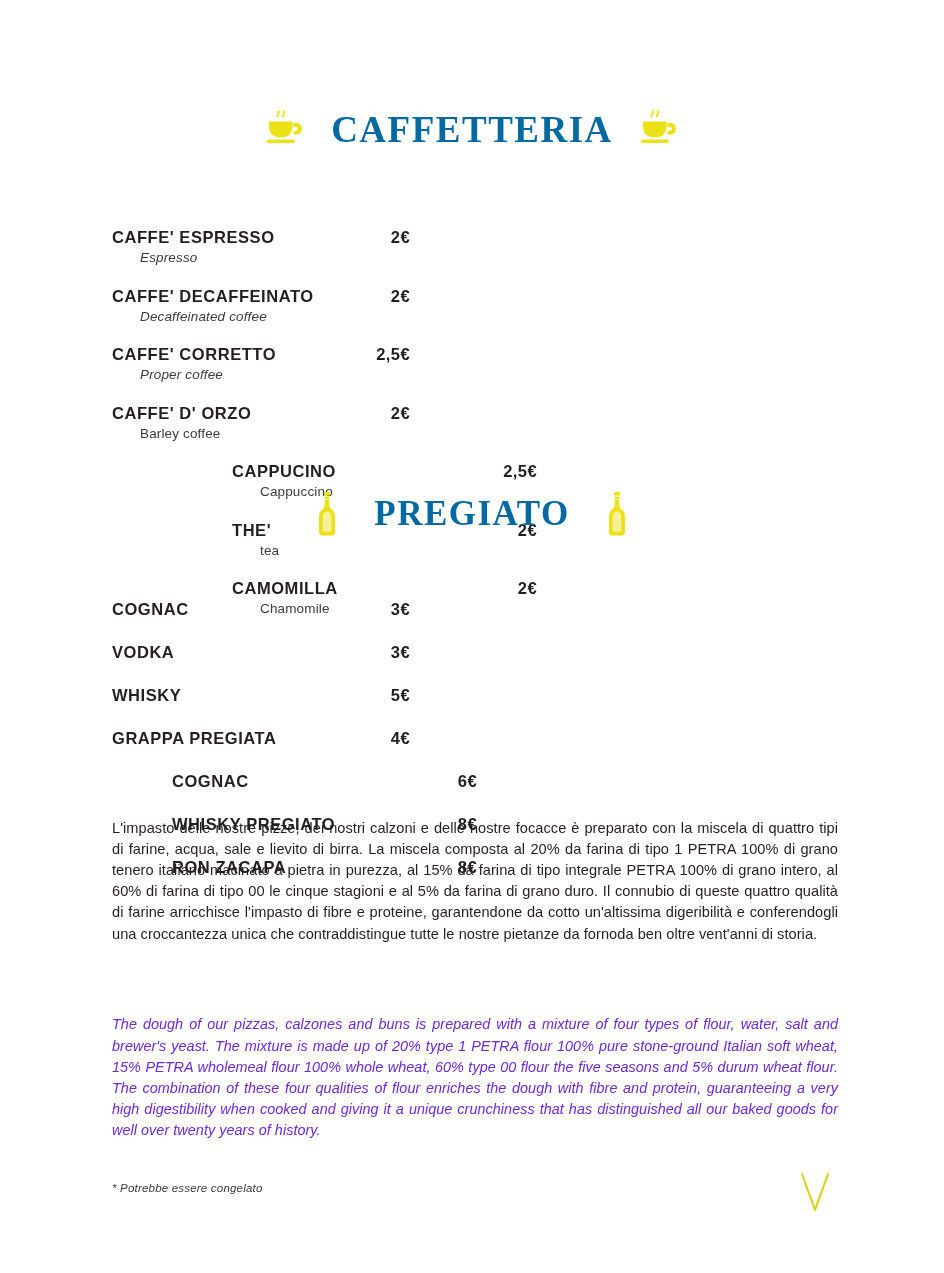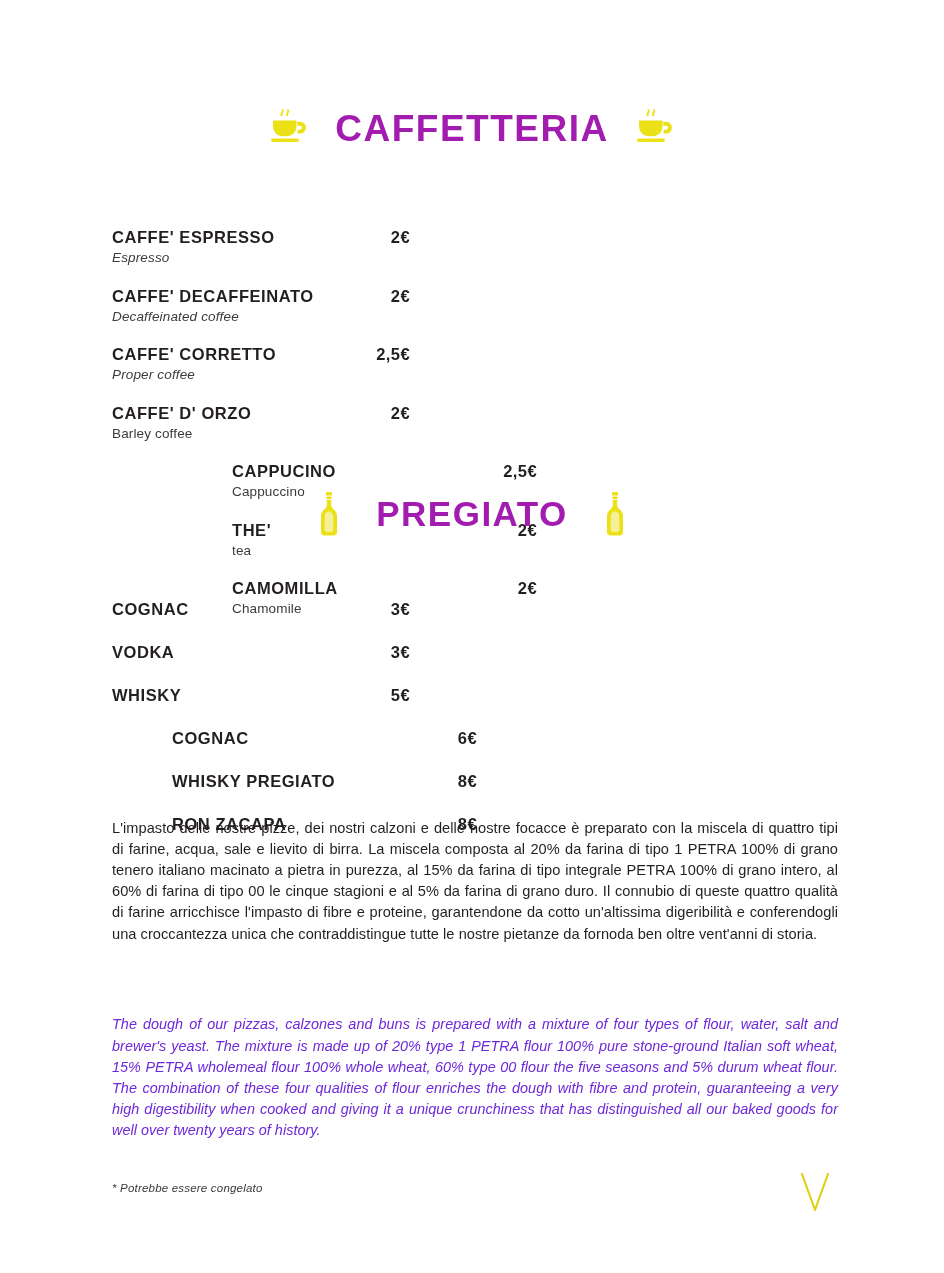--- a/index.html
+++ b/index.html
@@ -23,23 +23,23 @@
   }
 
   
   .section-head {
     display: flex;
     align-items: center;
     justify-content: center;
     gap: 26px;
   }
   .section-head .title {
-    font-family: Liberation Sans, sans-serif;
+    font-family: Liberation Serif, serif;
     font-weight: bold;
-    color: #a21caf;
+    color: #0369a1;
     letter-spacing: 1.2px;
     white-space: nowrap;
   }
   #caffetteria-head {
     position: absolute;
     left: 0;
     right: 0;
     top: 108px;
   }
   #caffetteria-head .title { font-size: 37px; letter-spacing: 1.5px; }
@@ -88,20 +88,21 @@
     color: #231f20;
     white-space: nowrap;
     text-align: right;
   }
   .item-desc {
     font-size: 13.5px;
     color: #3b3b3b;
     letter-spacing: 0.15px;
     margin-top: 3px;
     line-height: 1.15;
+    margin-left: 28px;
   }
   .item-desc.italic { font-style: italic; }
 
   
   #caffetteria-grid { left: 112px; top: 228px; }
   #caffetteria-grid .menu-col.left  { width: 298px; }
   #caffetteria-grid .menu-col.right { width: 305px; margin-left: 120px; }
   #caffetteria-grid .menu-item { margin-bottom: 21px; }
 
   
@@ -292,20 +293,26 @@
         </div>
       </div>
 
       <div class="menu-item">
         <div class="item-row">
           <span class="item-name">WHISKY</span>
           <span class="item-price">5€</span>
         </div>
       </div>
 
+      <div class="menu-item">
+        <div class="item-row">
+          <span class="item-name">GRAPPA PREGIATA</span>
+          <span class="item-price">4€</span>
+        </div>
+      </div>
 
     </div>
 
     <div class="menu-col right">
 
       <div class="menu-item">
         <div class="item-row">
           <span class="item-name">COGNAC</span>
           <span class="item-price">6€</span>
         </div>

